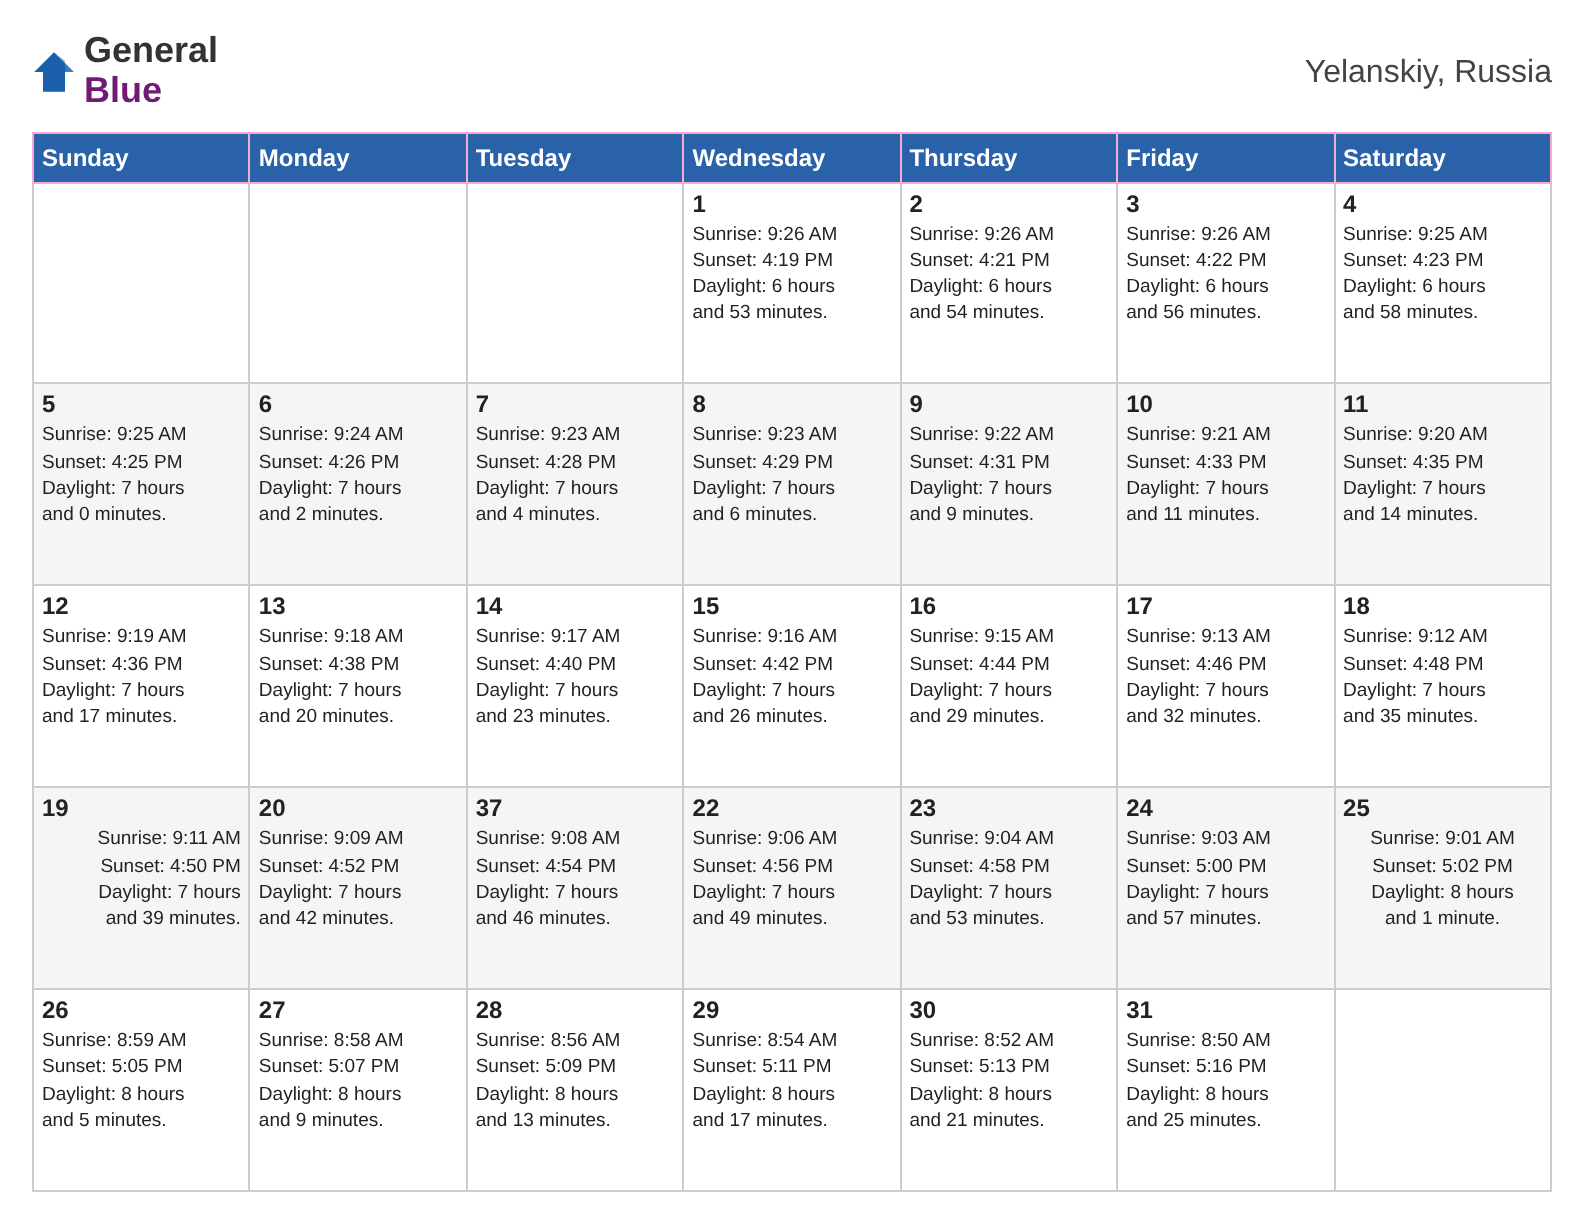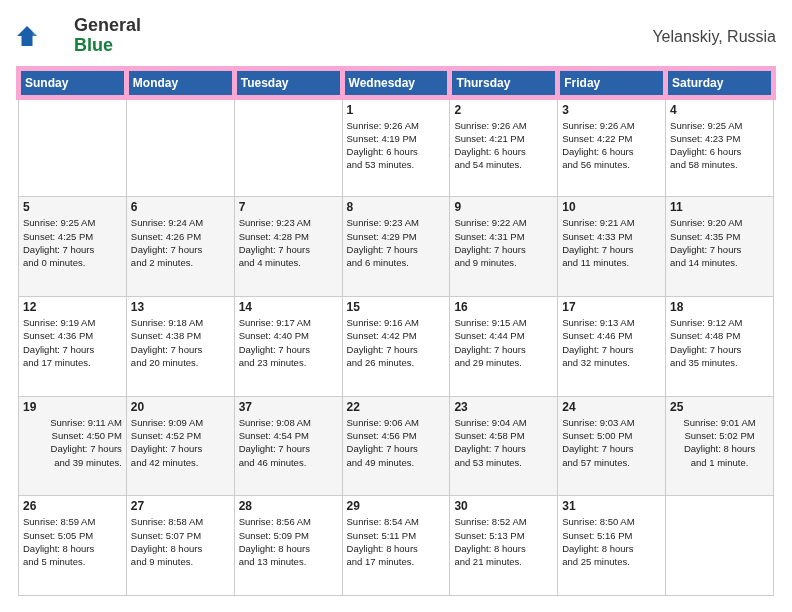--- a/index.html
+++ b/index.html
@@ -19,29 +19,28 @@
     }
     .header {
       display: flex;
       justify-content: space-between;
       align-items: flex-start;
       margin-bottom: 10px;
     }
     .logo {
       display: flex;
       align-items: center;
-      gap: 32px;
     }
     .logo-text {
       font-size: 18px;
       font-weight: bold;
       line-height: 1.1;
     }
     .logo-general { color: #333; }
-    .logo-blue { color: #15803d; }
+    .logo-blue { color: #701a75; }
     .logo-icon {
       width: 22px;
       height: 22px;
       margin-right: 4px;
     }
     .title-block {
       text-align: right;
     }
     .main-title {
       font-size: 32px;
@@ -61,21 +60,21 @@
       width: 100%;
       table-layout: fixed;
     }
     .calendar thead tr th {
       background: #2962a8;
       color: #fff;
       font-size: 12px;
       font-weight: bold;
       padding: 5px 4px;
       text-align: left;
-      border: 5px solid #f9a8d4;
+      border: 1px solid #f9a8d4;
     }
     .calendar tbody tr td {
       border: 1px solid #ccc;
       vertical-align: top;
       padding: 3px 4px;
       font-size: 10px;
       color: #222;
       background: #fff;
       height: 82px;
     }

